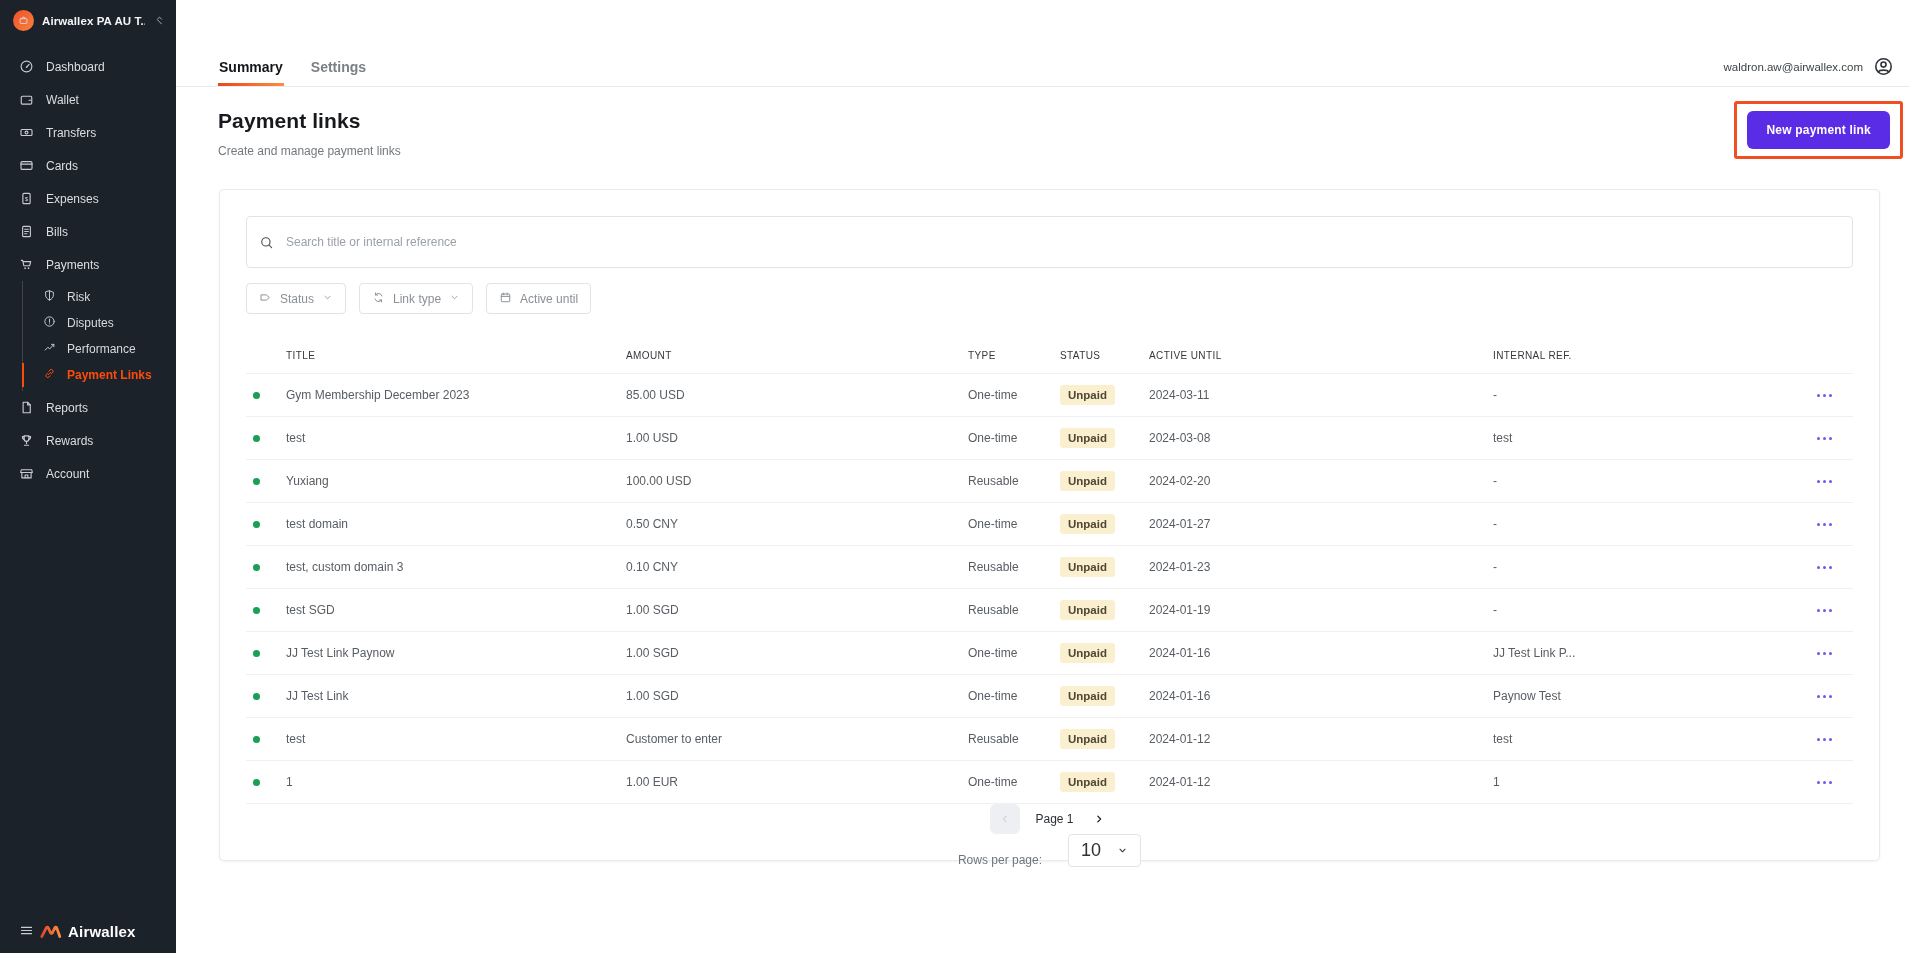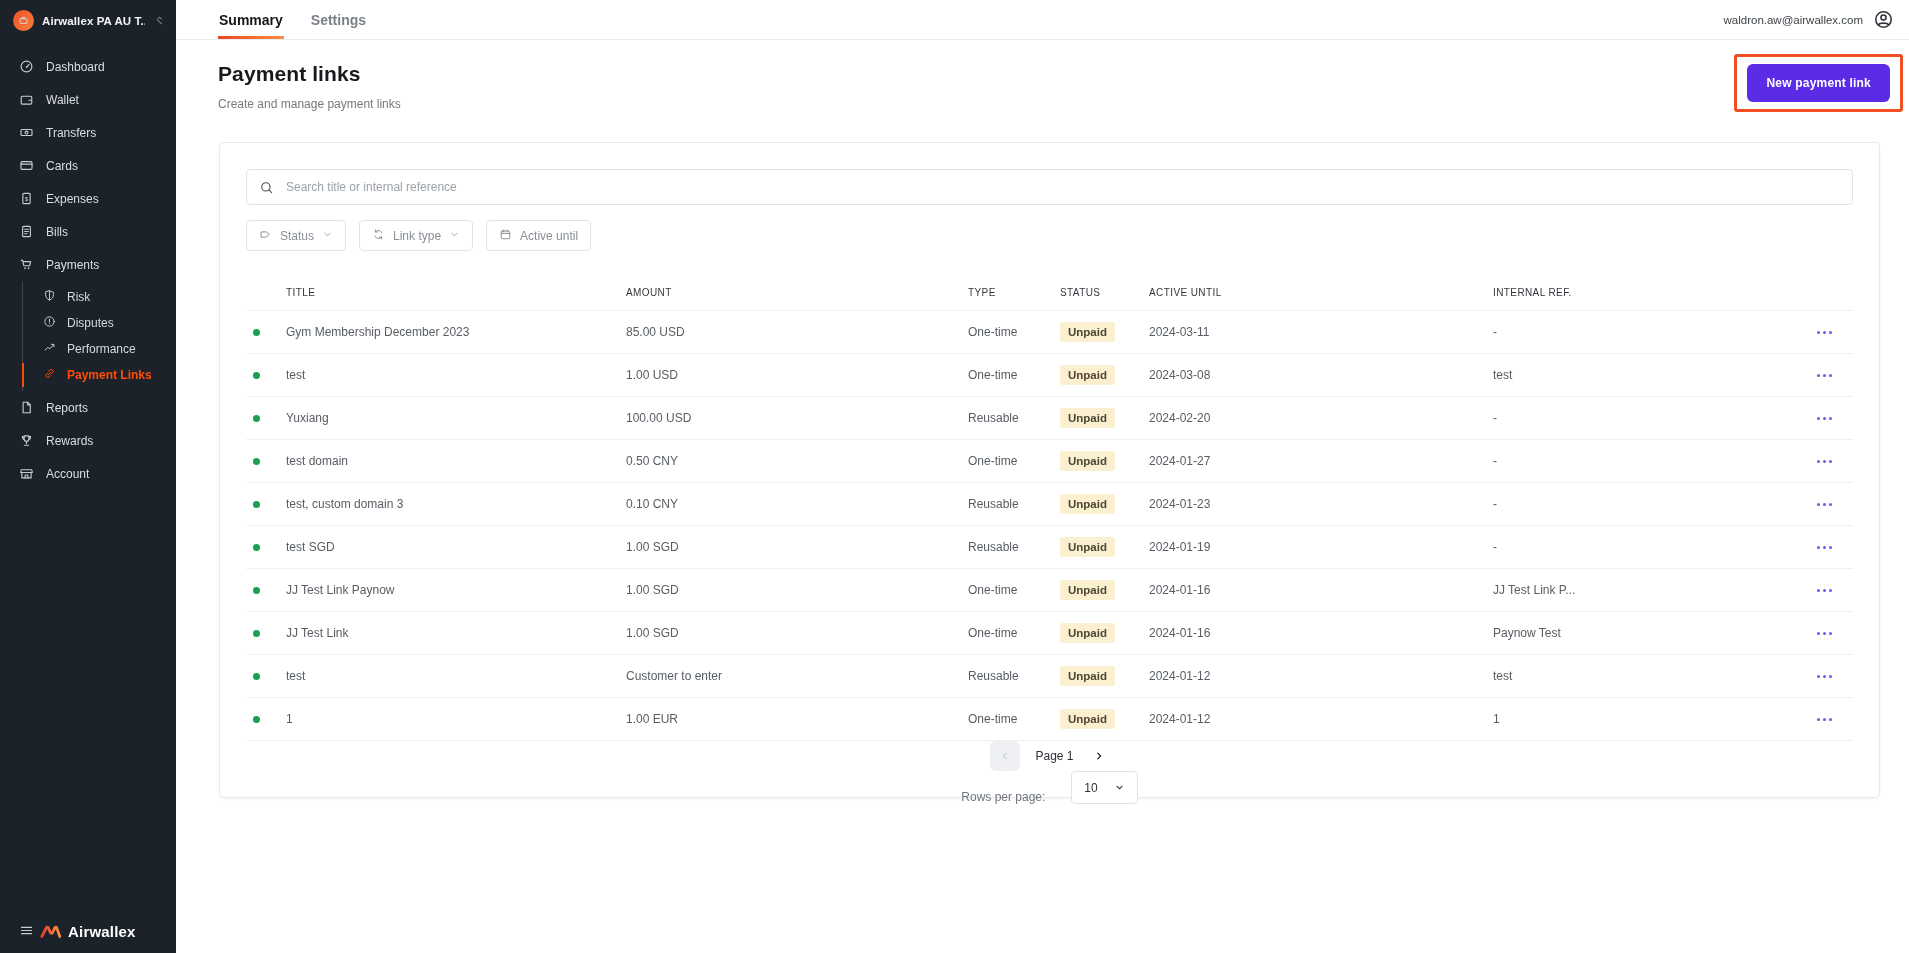--- a/index.html
+++ b/index.html
@@ -38,21 +38,21 @@
   .subnav-item.active::before { content:""; position:absolute; left:-1px; top:1px; bottom:1px; width:2px; background:#ff4b0a; }
 
   .sidebar-footer { position:absolute; bottom:13px; left:0; right:0; display:flex; align-items:flex-end; gap:3px; padding-left:17px; }
   .hamburger { background:none; border:none; padding:2px; cursor:pointer; display:flex; }
   .hamburger svg { width:15px; height:15px; color:#c7cdd3; }
   .logo { display:flex; align-items:center; gap:5px; }
   .logo-mark svg { width:24px; height:17px; display:block; }
   .logo-text { font-size:15px; font-weight:700; color:#ffffff; letter-spacing:.2px; }
 
   
-  .main { flex:1; display:flex; flex-direction:column; background:#fff; min-width:0; }
+  .main { flex:1; display:flex; flex-direction:column; background:#fff; min-width:0;margin-top:47px; }
   .topbar { height:40px; border-bottom:1px solid #e9ebee; display:flex; align-items:center;
     justify-content:space-between; padding:0 15px 0 42px; flex-shrink:0; }
   .tabs { display:flex; gap:26px; height:100%; }
   .tab { display:flex; align-items:center; font-size:14px; font-weight:700; color:#7a8086;
     cursor:pointer; position:relative; padding:0 1px; }
   .tab.active { color:#131619; }
   .tab.active::after { content:""; position:absolute; left:0; right:0; bottom:0; height:3px;
     background:linear-gradient(90deg,#e94622,#fb8d3e); }
   .top-right { display:flex; align-items:center; gap:10px; }
   .email { font-size:11.5px; color:#3d4348;padding-left:8px; }
@@ -61,21 +61,21 @@
 
   .page-head { display:flex; justify-content:space-between; align-items:flex-start; padding:12px 6px 0 42px; }
   .page-title { margin:10px 0 0; font-size:21px; font-weight:700; color:#17191c; letter-spacing:.1px; }
   .page-subtitle { margin:11px 0 0; font-size:12px; color:#74797e; }
   .highlight-box { border:3px solid #f04e23; border-radius:3px; padding:7px 10px; margin-top:2px; background:#fff; }
   .primary-btn { background:#5b2ce6; color:#fff; font-weight:700; font-size:12px; border:none;
     border-radius:6px; height:38px; padding:0 19px; cursor:pointer; font-family:inherit; letter-spacing:.2px; }
 
   .card { margin:30px 29px 0 43px; border:1px solid #e8eaec; border-radius:5px; background:#fff;
     padding:26px 26px 0; box-shadow:0 1px 3px rgba(20,24,31,.05); }
-  .search { display:flex; align-items:center; height:36px; border:1px solid #e0e3e7; border-radius:4px;
+  .search { display:flex; align-items:center; height:52px; border:1px solid #e0e3e7; border-radius:4px;
     padding:0 12px; gap:10px; }
   .search svg { width:15px; height:15px; color:#4c5258; flex-shrink:0; }
   .search input { border:none; outline:none; flex:1; font-size:12px; color:#2c3136; font-family:inherit; background:transparent; }
   .search input::placeholder { color:#9ba1a8; }
 
   .filters { display:flex; gap:13px; margin-top:15px; }
   .filter-btn { display:flex; align-items:center; gap:8px; height:31px; padding:0 12px;
     border:1px solid #e0e3e7; border-radius:4px; background:#fff; font-size:12px; color:#8a9097;
     cursor:pointer; font-family:inherit; }
   .filter-btn svg { width:13px; height:13px; color:#8a9097; }
@@ -96,21 +96,21 @@
   .pager-left { display:flex; align-items:center; }
   .pg-prev { width:30px; height:30px; border-radius:6px; background:#edeff2; border:none;
     display:flex; align-items:center; justify-content:center; cursor:default; }
   .pg-prev svg { width:12px; height:12px; color:#b7bdc3; }
   .page-label { font-size:12px; color:#2c3136; margin:0 15px; }
   .pg-next { background:none; border:none; cursor:pointer; display:flex; padding:4px; }
   .pg-next svg { width:12px; height:12px; color:#17191c; stroke-width:2.4; }
   .pager-right { display:flex; align-items:flex-end; gap:26px; }
   .rpp-label { font-size:12px; color:#6f757b; }
   .rpp-select { display:flex; align-items:center; gap:16px; height:33px; border:1px solid #e0e3e7;
-    border-radius:4px; padding:0 12px; font-size:12px; color:#2c3136; cursor:pointer; background:#fff; }
+    border-radius:4px; padding:0 12px; font-size:18px; color:#2c3136; cursor:pointer; background:#fff; }
   .rpp-select svg { width:11px; height:11px; color:#2c3136; stroke-width:2.2; }
 
   svg { fill:none; stroke:currentColor; stroke-width:1.8; stroke-linecap:round; stroke-linejoin:round; }
 </style>
 </head>
 <body>
 
 <div class="app">
 
   <aside class="sidebar">

